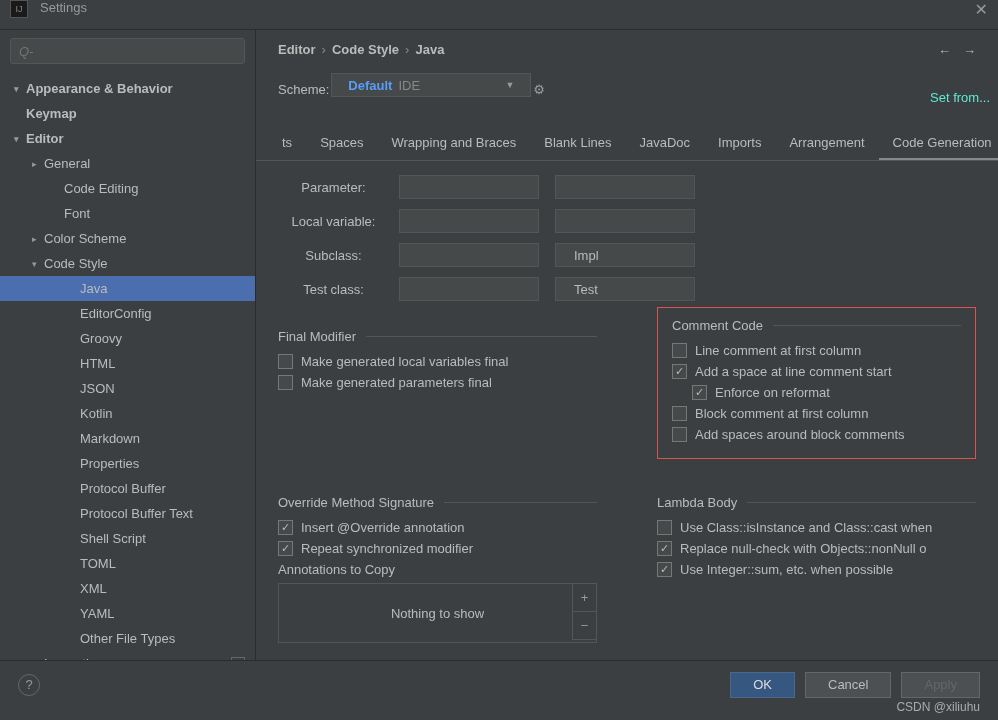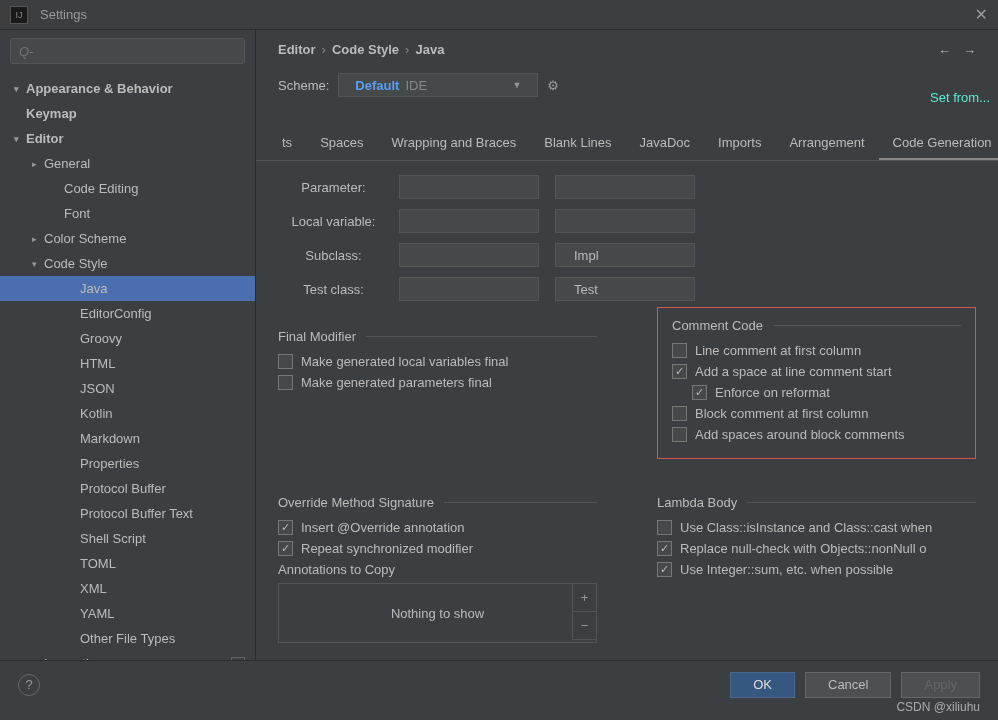--- a/index.html
+++ b/index.html
@@ -1,17 +1,17 @@
 <!DOCTYPE html>
 <html><head>
 <meta charset="utf-8">
 <style>
 *{box-sizing:border-box;margin:0;padding:0;font-family:"Segoe UI",Arial,sans-serif;font-size:13px;color:#bbb;user-select:none}
 body{background:#3c3f41;width:998px;height:720px;overflow:hidden;position:relative}
-.titlebar{height:30px;background:#3c3f41;border-bottom:1px solid #2b2b2b;display:flex;align-items:center;padding:0 10px}
+.titlebar{height:30px;background:#3c3f41;border-bottom:1px solid #2b2b2b;display:flex;padding:0 10px}
 .titlebar .logo{width:18px;height:18px;background:#1a1a1a;border:1px solid #555;margin-right:12px;display:flex;align-items:center;justify-content:center;font-size:9px;color:#888}
 .titlebar .title{color:#999;font-size:13px}
 .titlebar .close{margin-left:auto;color:#999;cursor:pointer;font-size:16px}
 .main{display:flex;height:630px}
 .sidebar{width:256px;background:#3c3f41;border-right:1px solid #2b2b2b;display:flex;flex-direction:column}
 .search{margin:8px 10px;height:26px;background:#45494a;border:1px solid #555;border-radius:3px;display:flex;align-items:center;padding:0 8px}
 .search input{background:transparent;border:none;outline:none;color:#999;width:100%;font-style:italic}
 .tree{flex:1;overflow-y:auto;padding-top:4px}
 .tree-item{height:25px;display:flex;align-items:center;padding-left:14px;cursor:pointer;color:#bbb}
 .tree-item.selected{background:#4b6eaf;color:#fff}
@@ -19,21 +19,21 @@
 .tree-item .arrow{width:12px;font-size:9px;color:#999}
 .tree-item.d1{padding-left:32px}
 .tree-item.d2{padding-left:52px}
 .tree-item.d3{padding-left:68px}
 .tree-item .inline-icon{margin-left:auto;margin-right:10px;width:14px;height:14px;border:1px solid #666;font-size:8px;display:flex;align-items:center;justify-content:center}
 .content{flex:1;display:flex;flex-direction:column;background:#3c3f41;overflow:hidden}
 .content-header{padding:12px 22px 8px;display:flex;align-items:center;gap:6px}
 .content-header .crumb{color:#bbb;font-weight:600}
 .content-header .sep{color:#888}
 .content-header .nav-arrows{margin-left:auto;display:flex;gap:12px;color:#666}
-.scheme-row{padding:8px 22px;display:flex;align-items:center;gap:9px}
+.scheme-row{padding:8px 22px;display:flex;align-items:flex-end;gap:2px}
 .scheme-row label{color:#bbb}
 .scheme-select{width:200px;height:24px;background:#45494a;border:1px solid #555;display:flex;align-items:center;padding:0 16px}
 .scheme-select .def{color:#589df6;font-weight:600}
 .scheme-select .ide{color:#888;margin-left:6px}
 .scheme-select .dd{margin-left:auto;color:#999;font-size:9px}
 .scheme-row .gear{color:#999;cursor:pointer}
 .setfrom{margin-left:auto;color:#5eead4;cursor:pointer;align-self:flex-end;padding-right:8px;margin-top:20px}
 .scheme-container{display:flex;align-items:flex-start}
 .tabs{display:flex;border-bottom:1px solid #555;padding:0 12px;margin-top:22px;overflow:hidden}
 .tab{padding:8px 14px;color:#bbb;cursor:pointer;white-space:nowrap}

